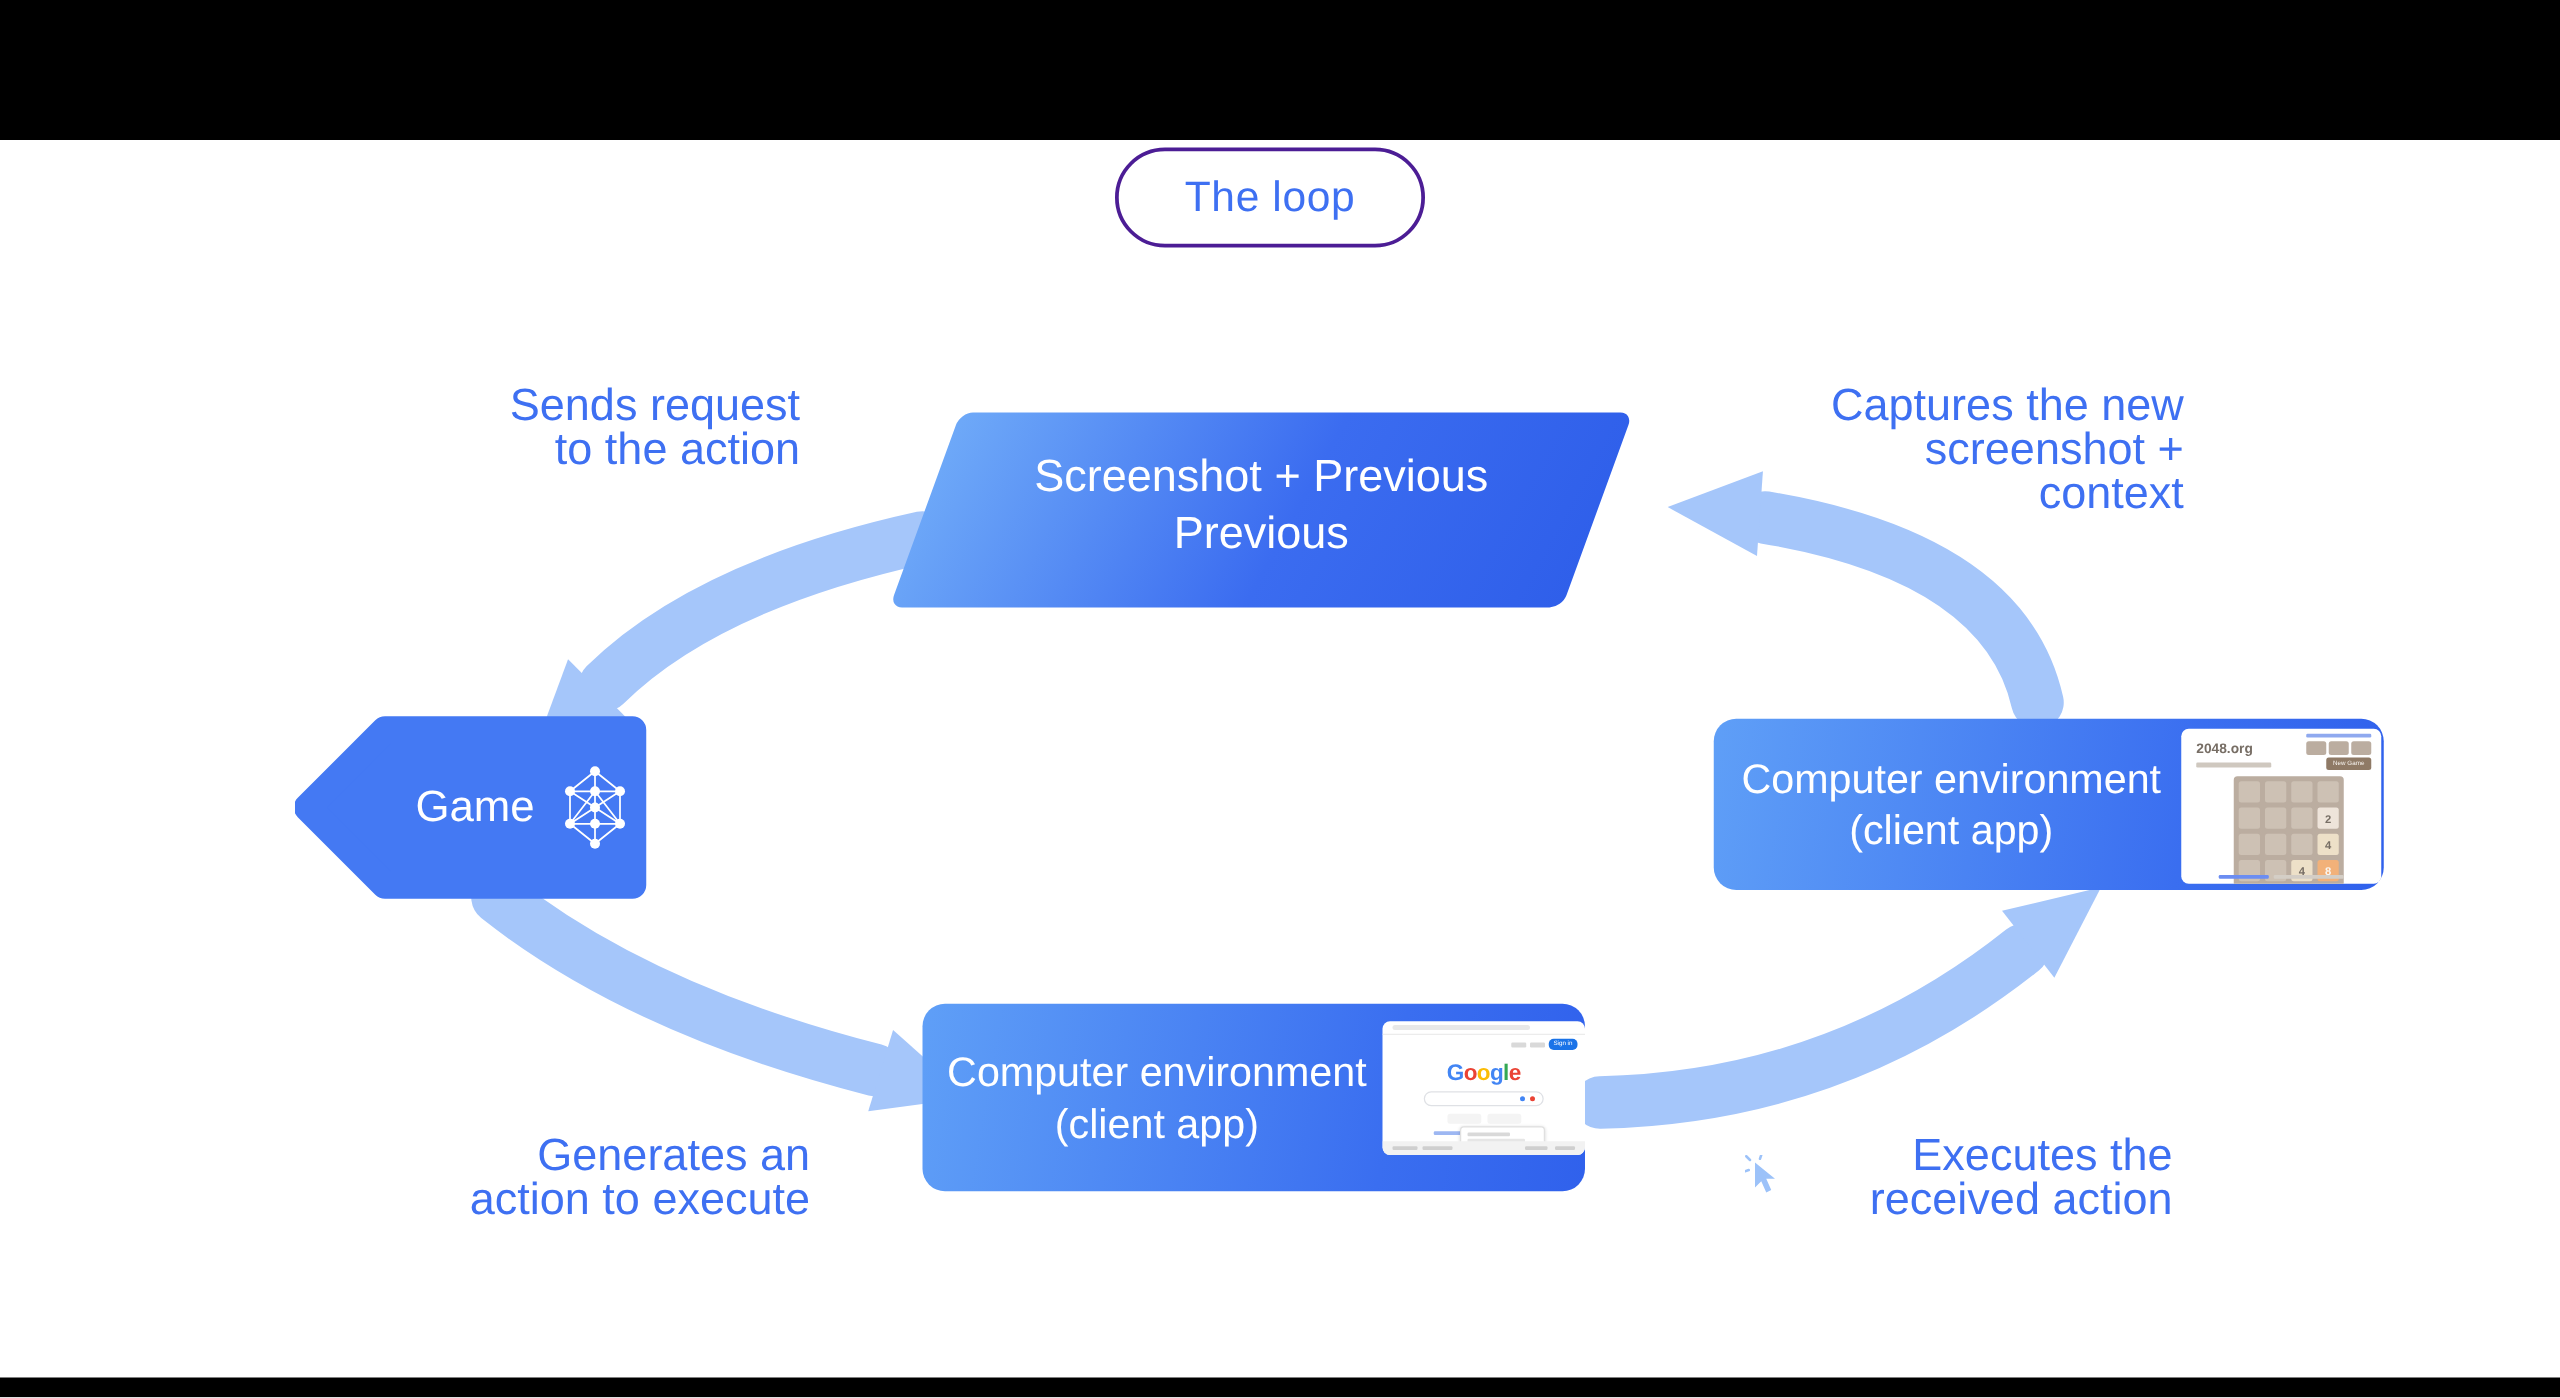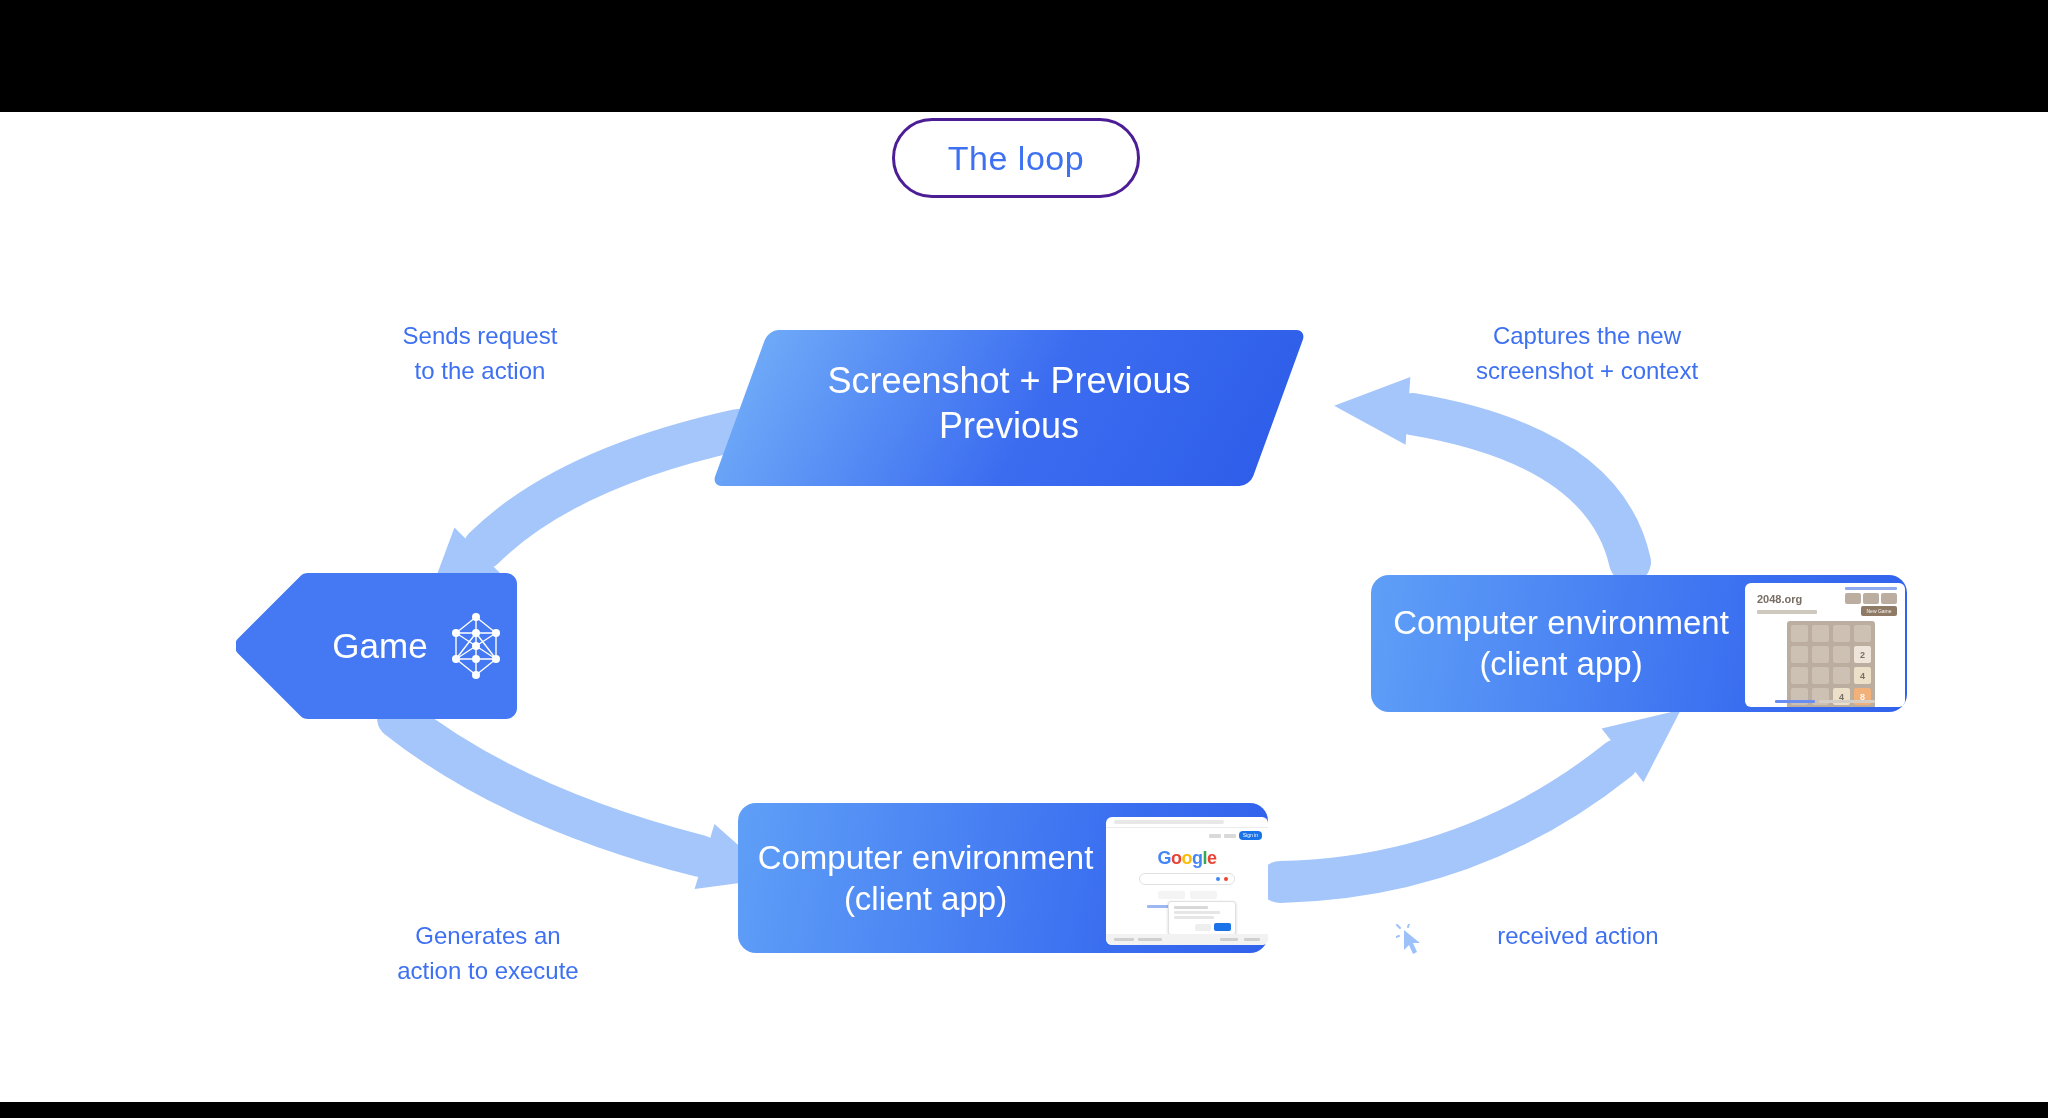--- a/index.html
+++ b/index.html
@@ -34,22 +34,22 @@
   
   .env-box{position:absolute;border-radius:18px;z-index:2;
     background:linear-gradient(100deg,#5f9ff7 0%,#3a6ef0 70%,#3061ec 100%);}
   .env-box.right{left:1371px;top:575px;width:536px;height:137px;}
   .env-box.bottom{left:738px;top:803px;width:530px;height:150px;}
   .env-text{position:absolute;color:#fff;text-align:center;font-size:33px;line-height:41px;}
   .env-box.right .env-text{left:0;top:27px;width:380px;}
   .env-box.bottom .env-text{left:0;top:34px;width:375px;}
 
   
-  .edge-label{position:absolute;width:320px;text-align:center;color:#3e70f2;
-    font-size:24px;line-height:35px;font-weight:500;z-index:3;margin-top:12px;}
+  .edge-label{position:absolute;width:320px;text-align:right;color:#3e70f2;
+    font-size:36px;line-height:35px;font-weight:500;z-index:3;}
   .edge-label.tl{left:320px;top:306px;}
   .edge-label.tr{left:1427px;top:306px;}
   .edge-label.bl{left:328px;top:906px;}
   .edge-label.br{left:1418px;top:906px;}
   .click-icon{position:absolute;left:1396px;top:924px;z-index:3;}
 
   
   .thumb{position:absolute;background:#fff;border-radius:6px;overflow:hidden;z-index:2;}
   .thumb.game{left:1745px;top:583px;width:160px;height:124px;}
   .g2048-title{position:absolute;left:12px;top:10px;font-size:11px;font-weight:700;color:#776e65;}
@@ -60,21 +60,21 @@
   .g2048-newgame{position:absolute;right:8px;top:23px;width:36px;height:10px;background:#8f7a66;border-radius:2px;
     color:#f9f6f2;font-size:5px;display:flex;align-items:center;justify-content:center;white-space:nowrap;}
   .g2048-grid{position:absolute;left:42px;top:38px;width:88px;height:88px;background:#bbada0;border-radius:3px;
     display:grid;grid-template-columns:repeat(4,1fr);grid-template-rows:repeat(4,1fr);gap:4px;padding:4px;box-sizing:border-box;}
   .g2048-grid .cell{border-radius:2px;display:flex;align-items:center;justify-content:center;
     font-size:9px;font-weight:700;}
   .g2048-footer1{position:absolute;left:30px;bottom:4px;width:40px;height:3px;background:#6b8df2;border-radius:1px;}
   .g2048-footer2{position:absolute;left:74px;bottom:4px;width:56px;height:3px;background:#d4cec6;border-radius:1px;}
 
   
-  .thumb.search{left:1106px;top:817px;width:162px;height:128px;}
+  .thumb.search{left:1106px;top:817px;width:162px;height:107px;}
   .gg-addr{position:absolute;left:0;top:0;width:162px;height:10px;border-bottom:1px solid #ececec;}
   .gg-addr-bar{position:absolute;left:8px;top:3px;width:110px;height:4px;background:#e8e8e8;border-radius:2px;}
   .gg-nav{position:absolute;right:6px;top:14px;display:flex;align-items:center;gap:3px;}
   .gg-nav .mini{width:12px;height:4px;background:#d9d9d9;border-radius:1px;}
   .gg-signin{background:#1a73e8;border-radius:4px;color:#fff;font-size:5px;padding:2px 4px;line-height:5px;}
   .gg-logo{position:absolute;left:0;top:32px;width:162px;text-align:center;
     font-size:18px;font-weight:700;letter-spacing:-.5px;line-height:18px;}
   .gg-search{position:absolute;left:33px;top:56px;width:96px;height:12px;border:1px solid #dfe1e5;border-radius:7px;box-sizing:border-box;}
   .gg-dot1{position:absolute;right:14px;top:3px;width:4px;height:4px;border-radius:50%;background:#4285F4;}
   .gg-dot2{position:absolute;right:6px;top:3px;width:4px;height:4px;border-radius:50%;background:#ea4335;}
@@ -244,20 +244,21 @@
   </div>
   <div class="edge-label tr">
     <div>Captures the new</div>
     <div>screenshot + context</div>
   </div>
   <div class="edge-label bl">
     <div>Generates an</div>
     <div>action to execute</div>
   </div>
   <div class="edge-label br">
+    <div>Executes the</div>
     <div>received action</div>
   </div>
   <svg class="click-icon" width="30" height="34" viewBox="0 0 30 34">
     <path d="M8 6 L8 26 L13 21 L17 30 L21 28 L17 19 L24 19 Z" fill="#9cc2f9"></path>
     <path d="M4 4 L1 1 M12 3 L13 0 M3 12 L0 13" stroke="#9cc2f9" stroke-width="2" stroke-linecap="round"></path>
   </svg>
 
 </div>
 
 </body></html>

